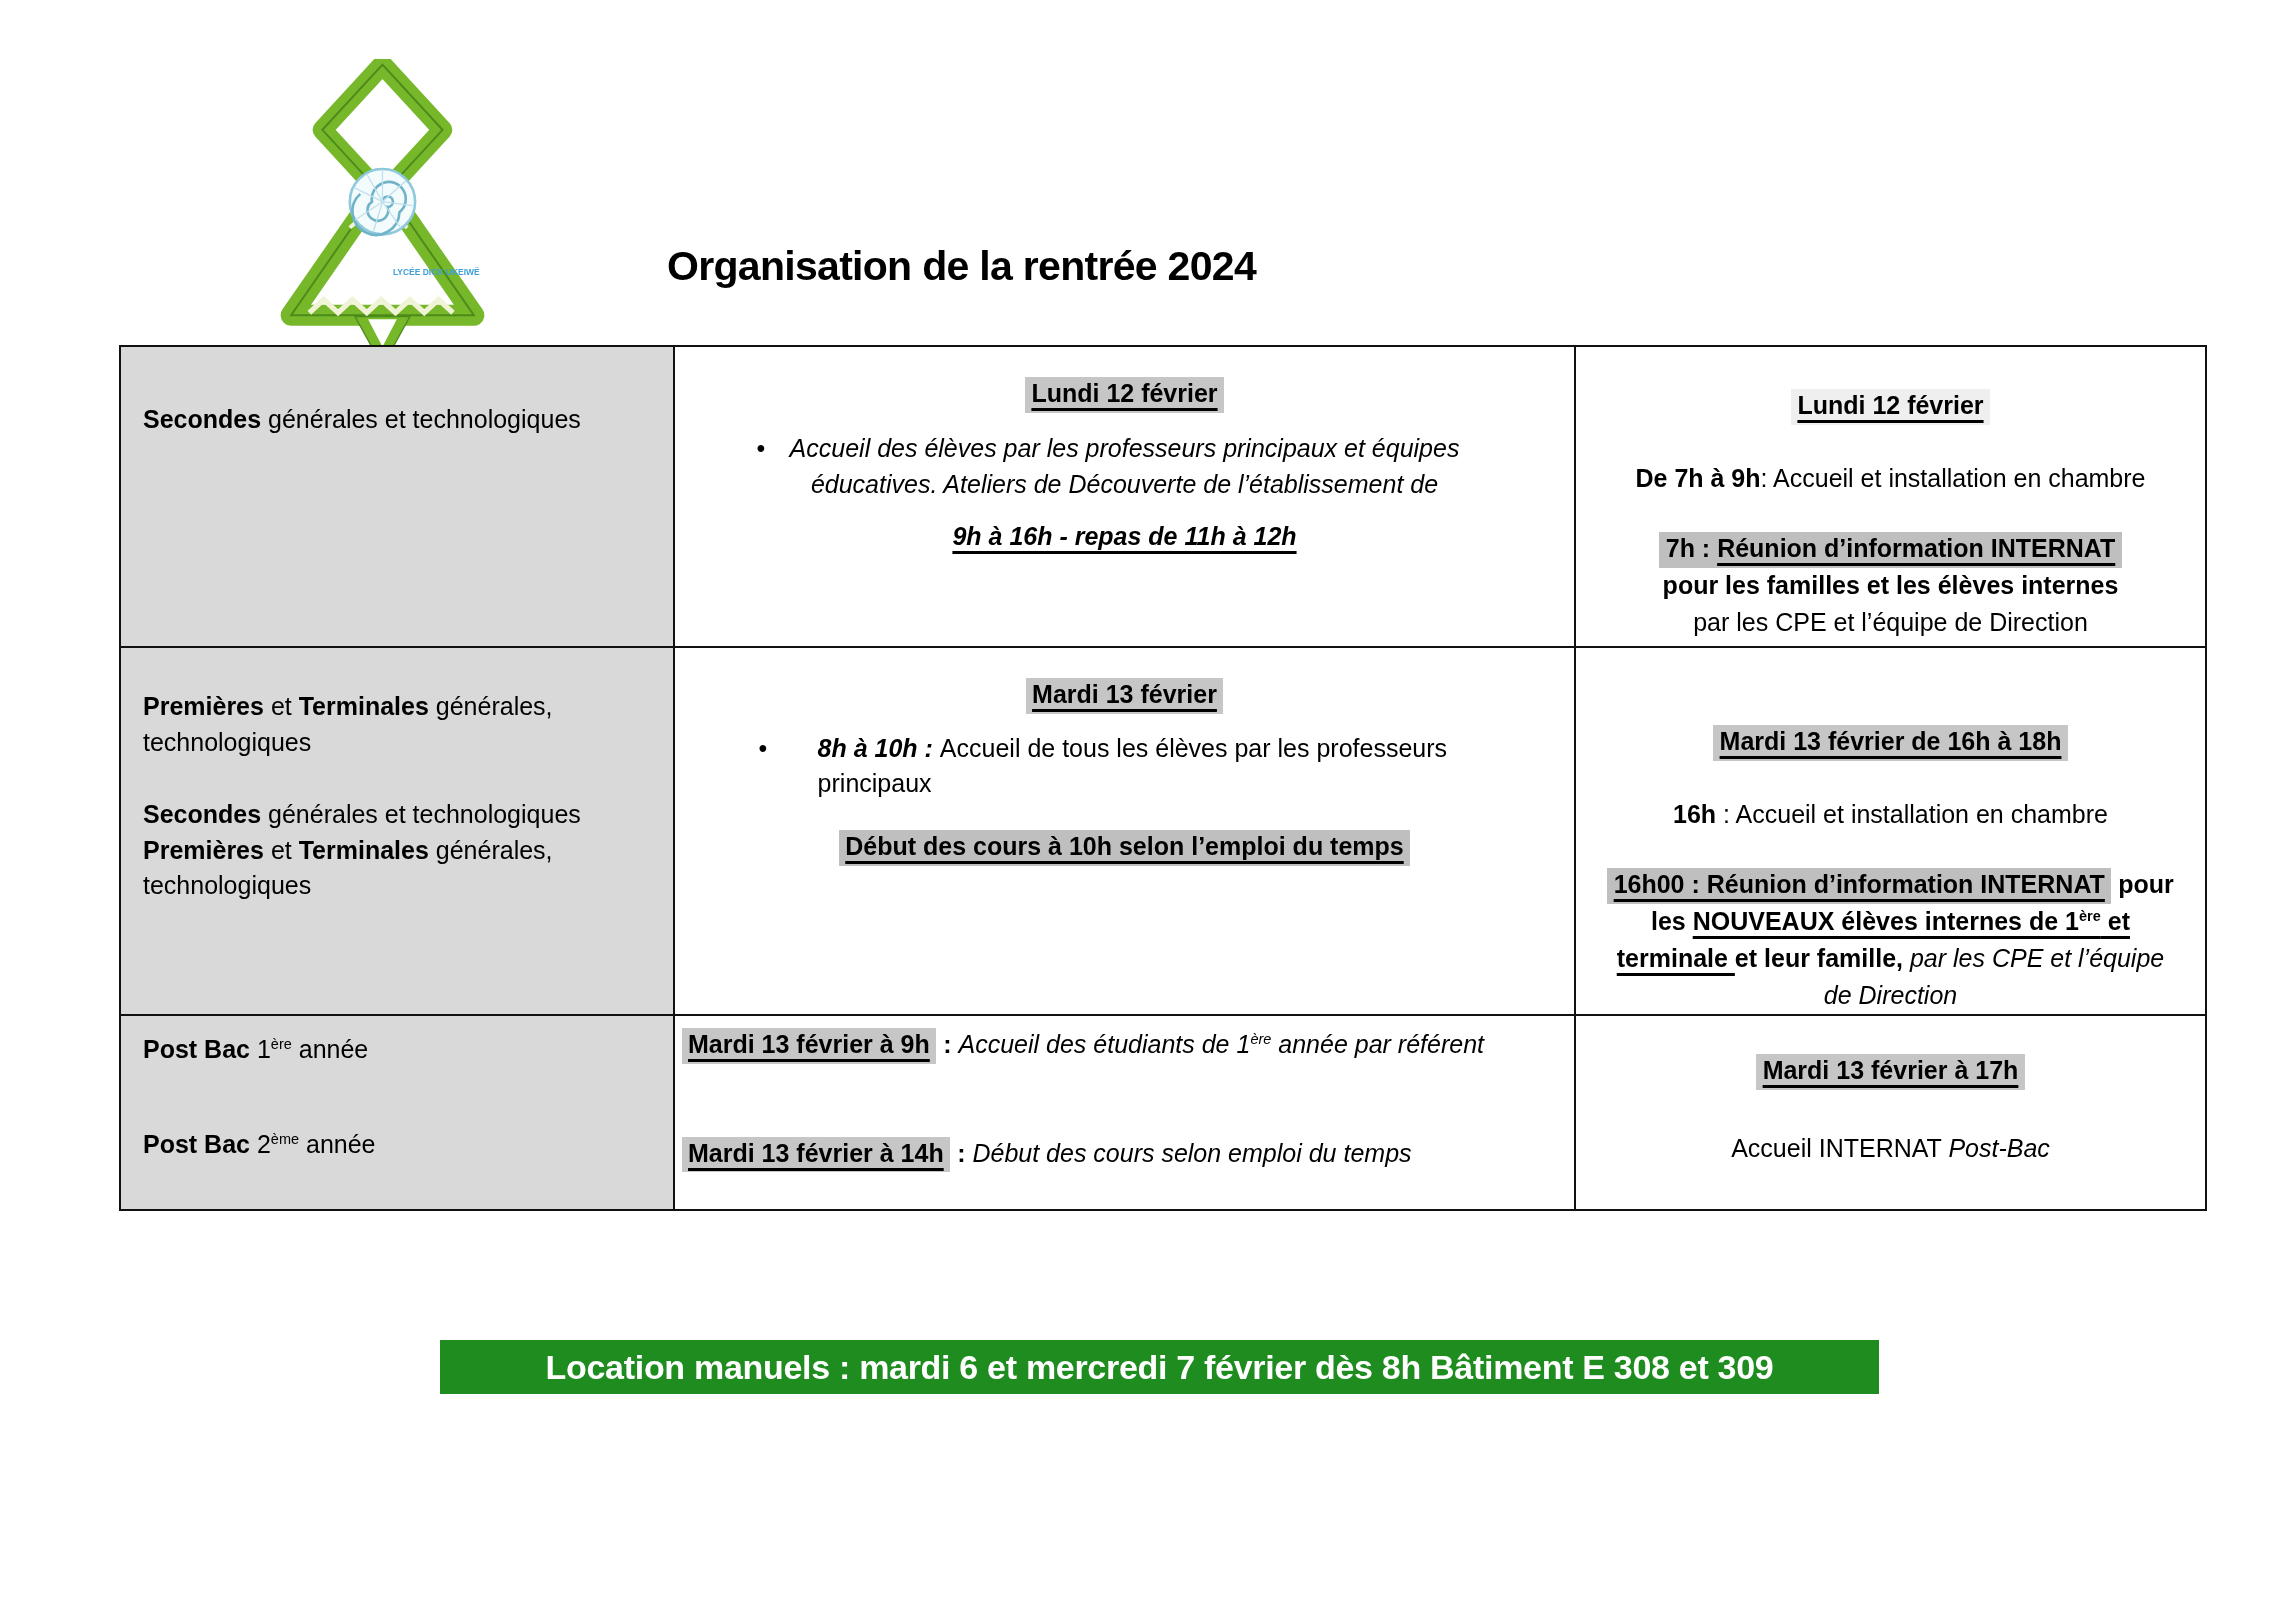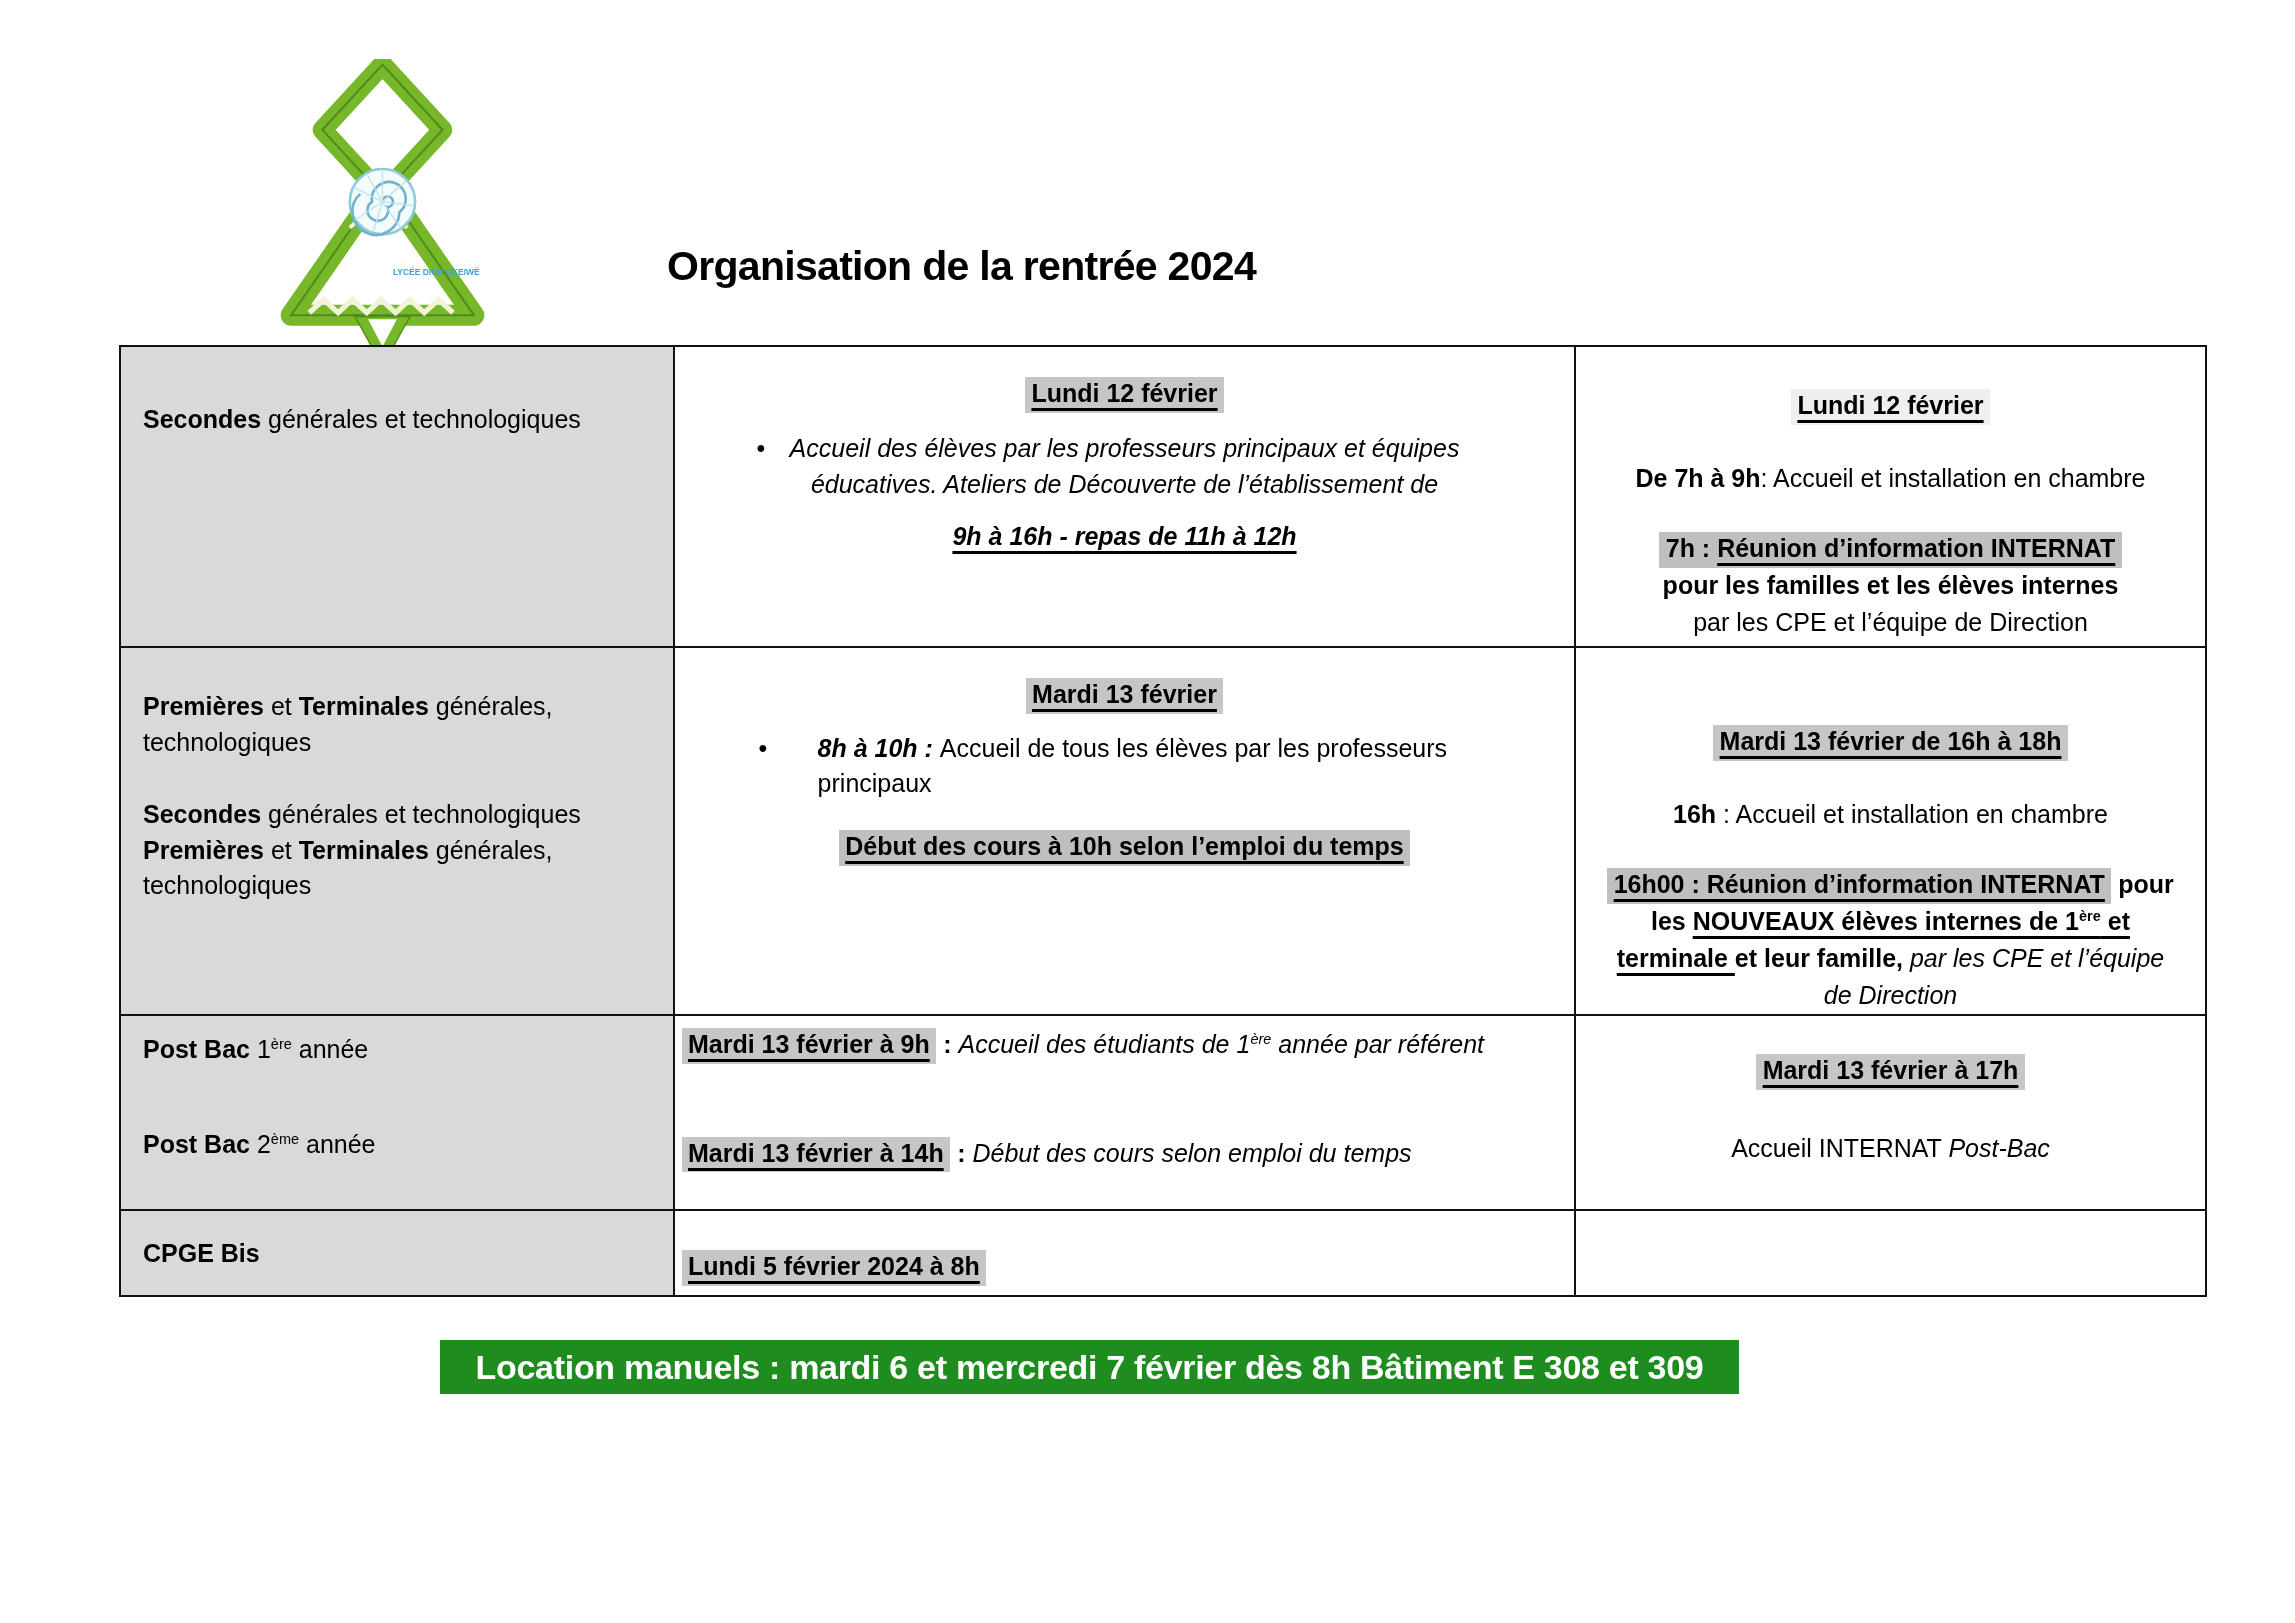--- a/index.html
+++ b/index.html
@@ -52,21 +52,21 @@
   .bullet-left .glyph{position:absolute;left:60px;top:0;}
   .hours-p{margin-top:17px;}
   .gap-p{margin-top:37px;}
   .line-p{margin-top:0;}
   .meet-block{margin-top:34px;line-height:1.48;}
   td.left-cell{text-align:left;padding:0 26px 0 6.5px;}
   .r3c2-l2{margin-top:73px;}
   .r4c2-p{margin-top:38px;}
   
   .banner{
-    position:absolute;left:440px;top:1340px;width:1299px;height:54px;
+    position:absolute;left:440px;top:1340px;width:1439px;height:54px;
     background:var(--banner_green,#1e8c1e);color:#ffffff;
     font-size:34px;font-weight:bold;text-align:center;line-height:54px;
     white-space:nowrap;letter-spacing:-0.3px;
   }
 </style>
 </head>
 <body>
 
 <div class="logo">
   <svg viewBox="0 0 340 440" width="222" height="288">
@@ -147,26 +147,17 @@
     <td class="left-cell">
       <p style="margin-top:11px"><span class="hl b u">Mardi 13 février à 9h</span><span class="b"> : </span><span class="i"><span>Accueil des étudiants de 1</span><sup>ère</sup><span> année par référent</span></span></p>
       <p class="r3c2-l2"><span class="hl b u">Mardi  13 février à 14h</span><span class="b"> : </span><span class="i">Début des cours selon emploi du temps</span></p>
     </td>
     <td class="center">
       <p class="gap-p"><span class="hl b u">Mardi 13 février à 17h</span></p>
       <p style="margin-top:42px"><span>Accueil INTERNAT </span><span class="i">Post-Bac</span></p>
     </td>
   </tr>
 
-  <tr style="height:86px">
-    <td class="niveau">
-      <p class="r4-niveau-p"><span class="b">CPGE Bis</span></p>
-    </td>
-    <td class="left-cell">
-      <p class="r4c2-p"><span class="hl b u">Lundi 5 février 2024 à 8h</span></p>
-    </td>
-    <td></td>
-  </tr>
 </tbody>
   </table>
 
 <div class="banner">Location manuels : mardi 6 et mercredi 7 février dès 8h Bâtiment E 308 et 309</div>
 
 
 </body></html>

